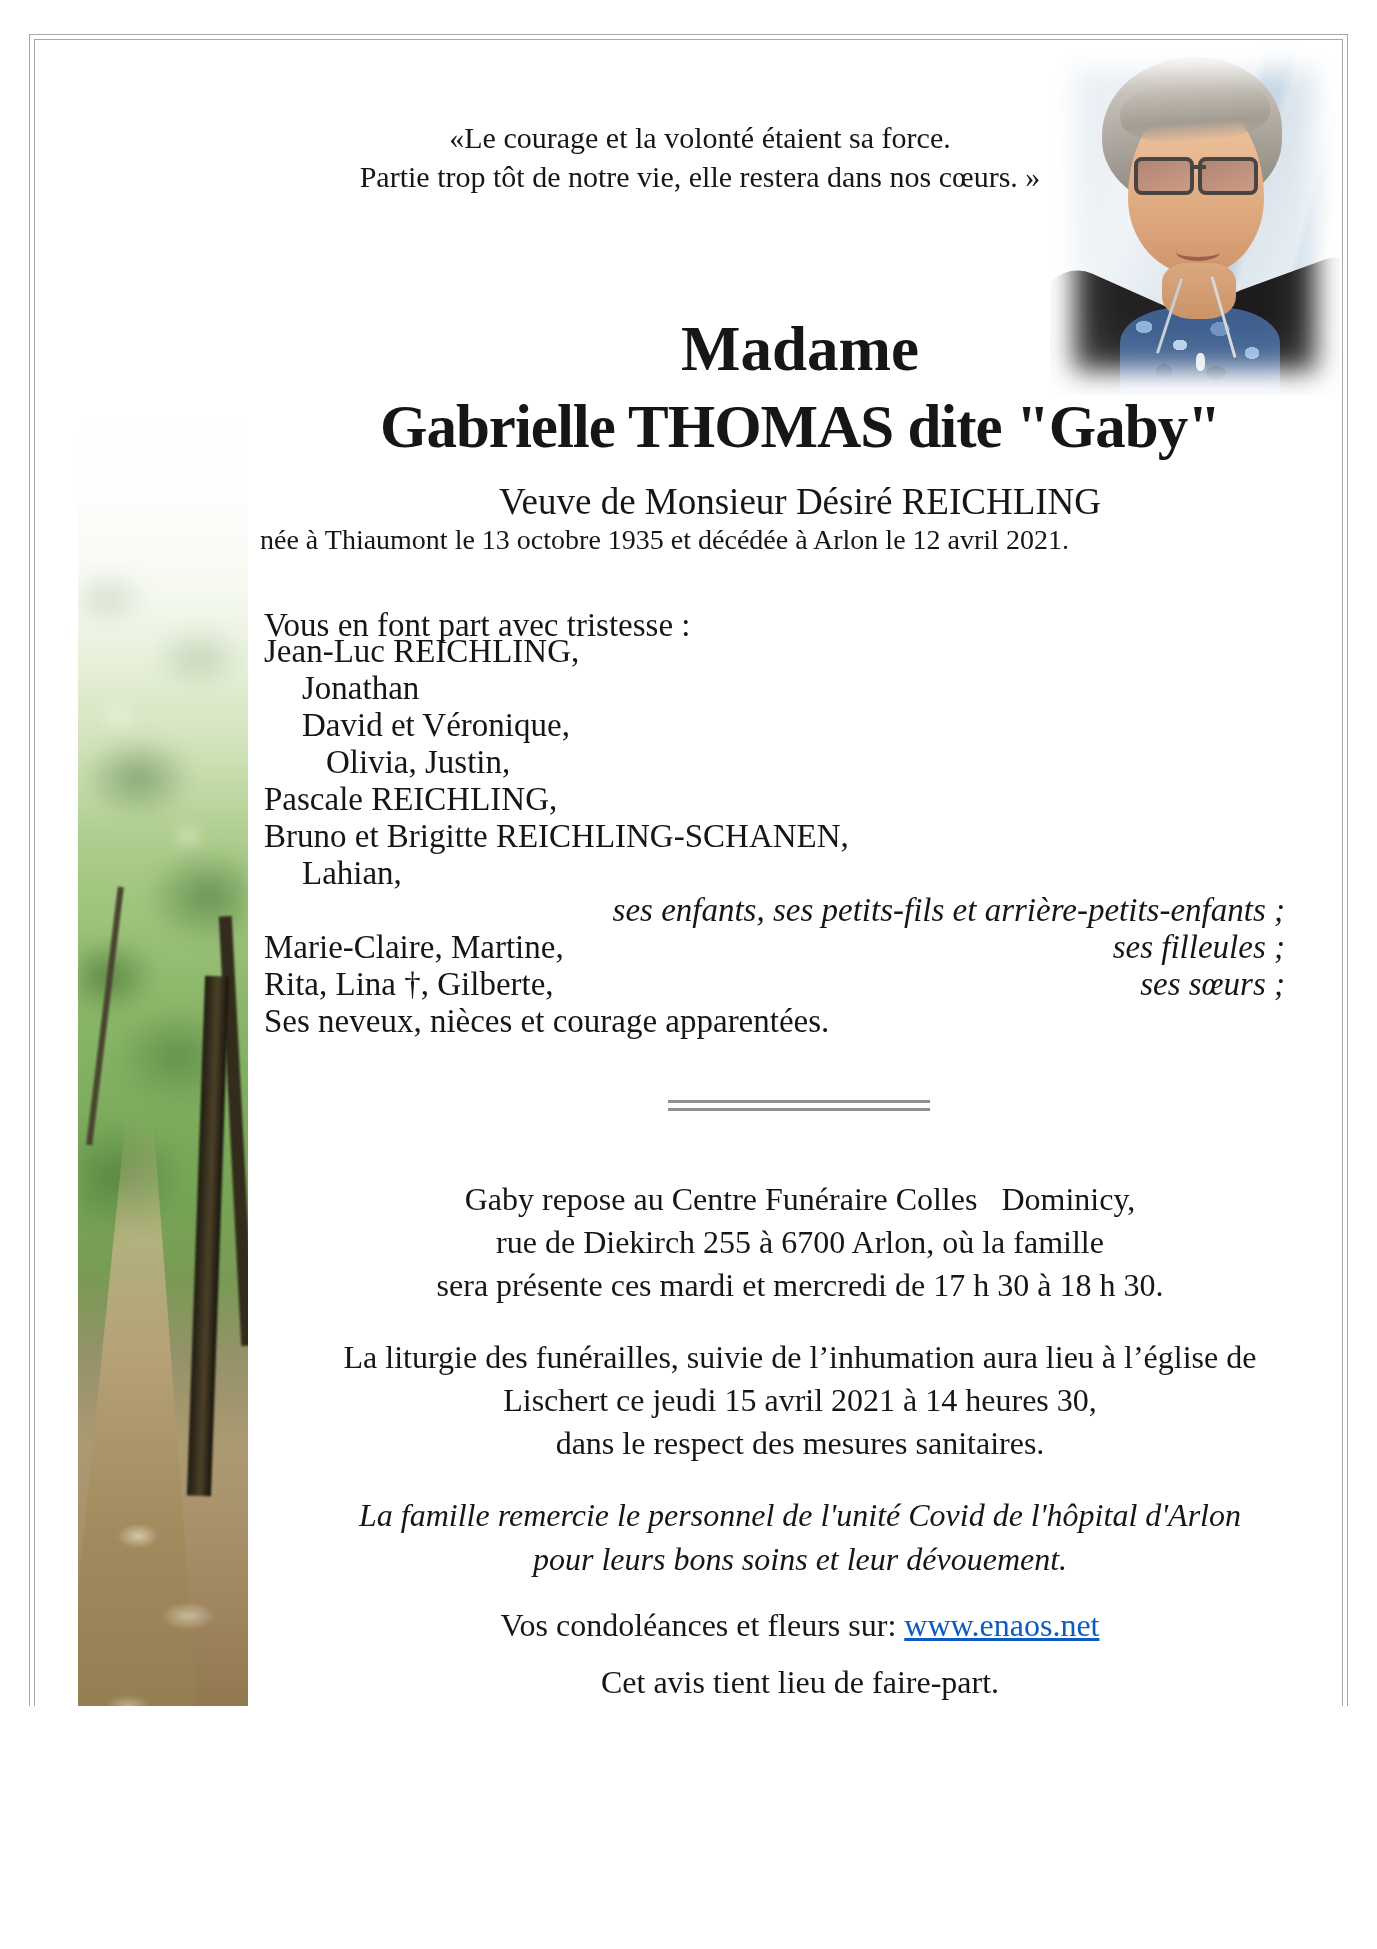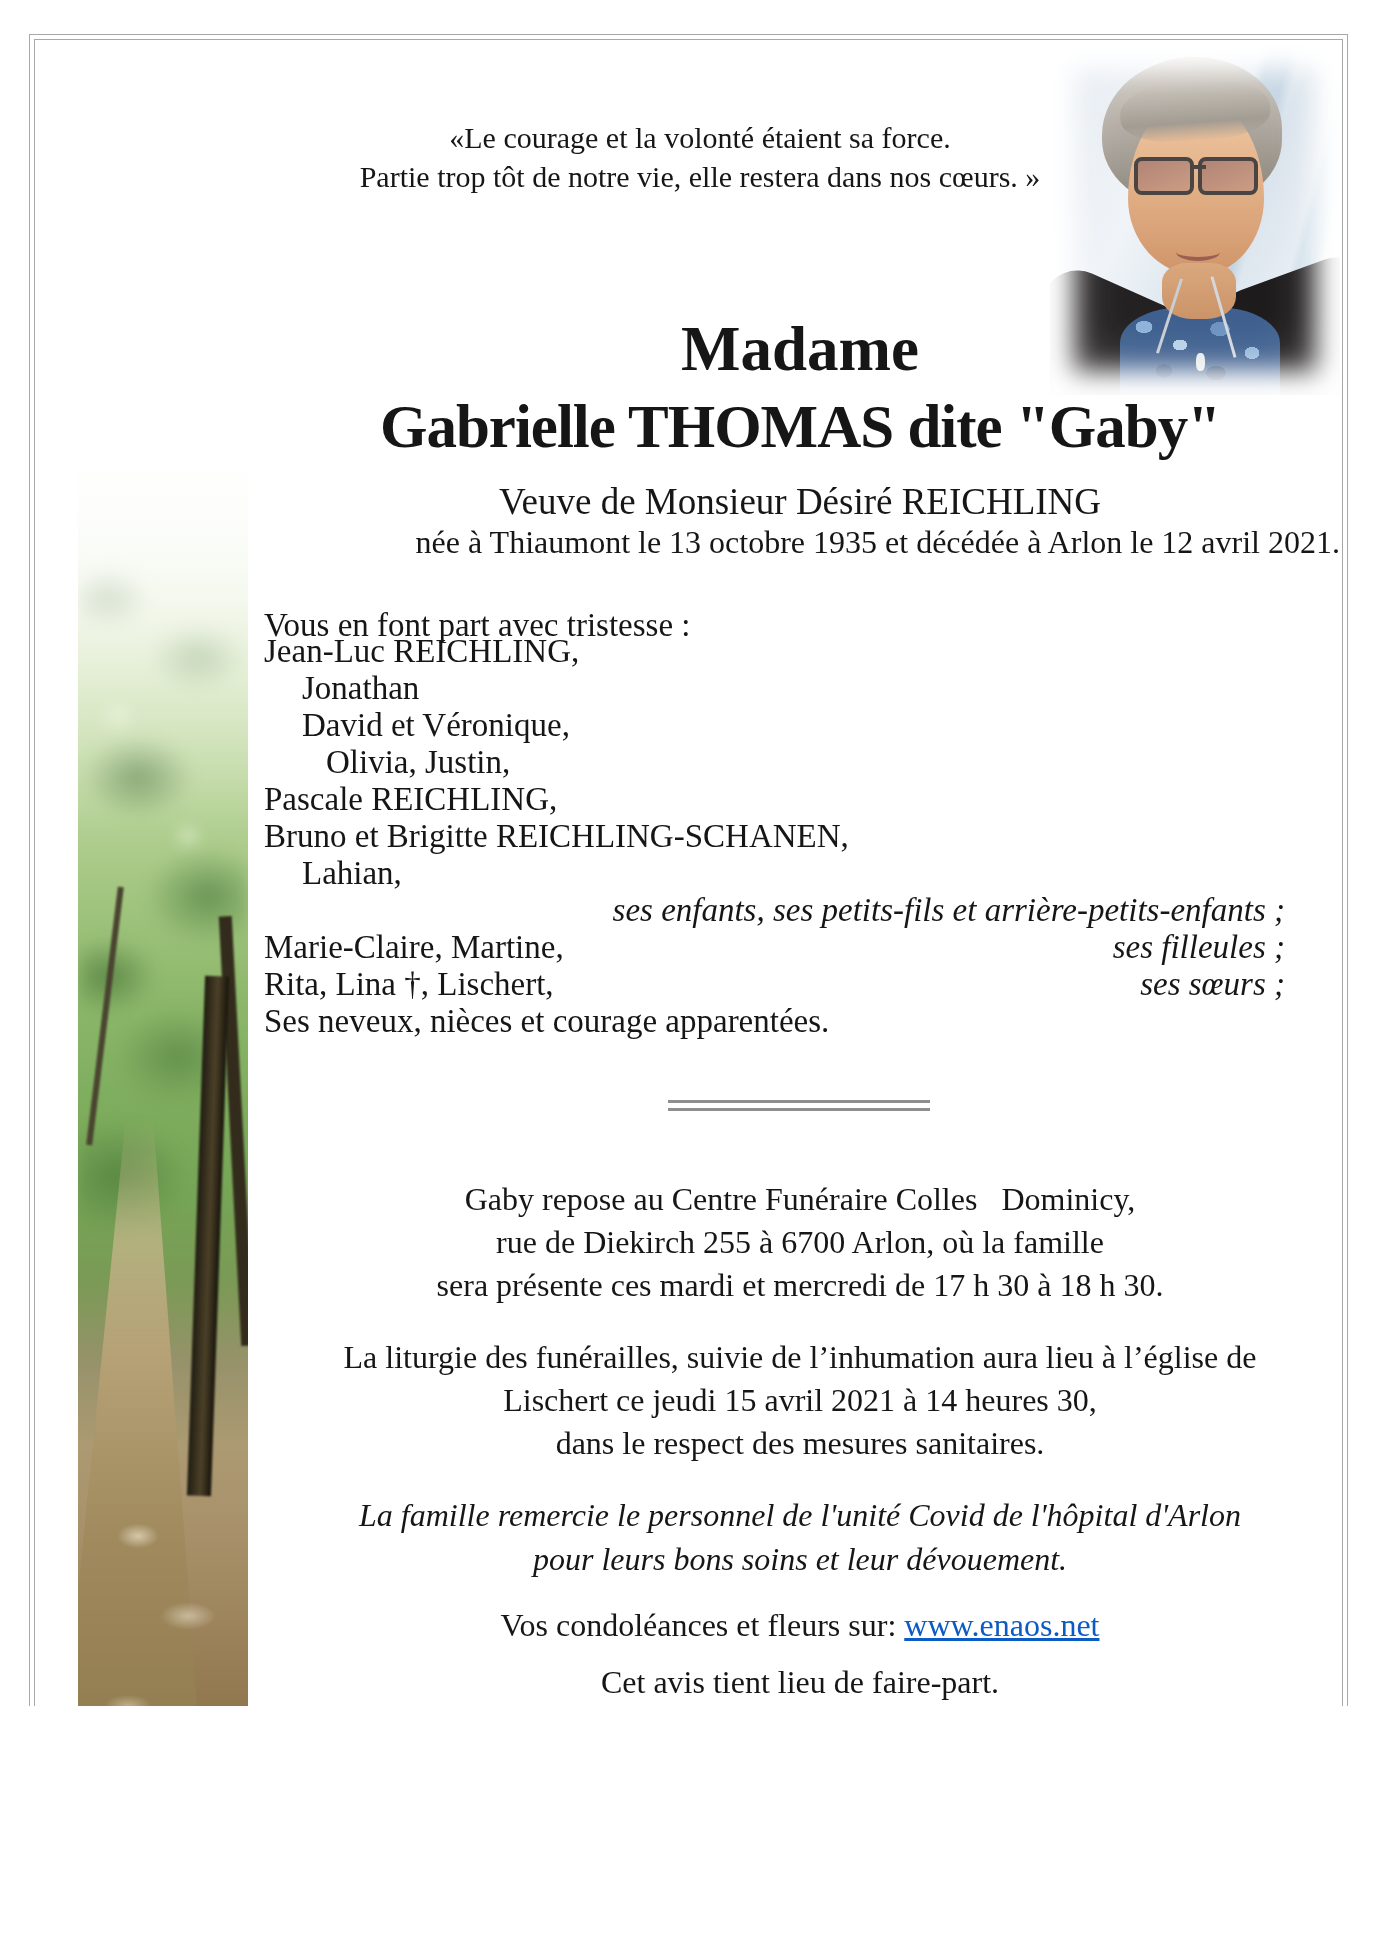--- a/index.html
+++ b/index.html
@@ -84,21 +84,21 @@
 
   
   .tline{white-space:pre-wrap;}
   .quote{position:absolute;left:260px;top:118px;width:880px;text-align:center;
          font-size:30px;line-height:39px;}
   .title-madame{position:absolute;left:260px;top:318px;width:1080px;text-align:center;
          font-size:63px;font-weight:bold;line-height:1;white-space:nowrap;}
   .title-name{position:absolute;left:260px;top:396px;width:1080px;text-align:center;
          font-size:61px;font-weight:bold;line-height:1;white-space:nowrap;letter-spacing:-1px;}
   .widow{position:absolute;left:260px;top:480px;width:1080px;text-align:center;font-size:37px;white-space:nowrap;}
-  .birthdeath{position:absolute;left:260px;top:524px;width:1080px;text-align:right;font-size:32px;white-space:nowrap;}
+  .birthdeath{position:absolute;left:260px;top:524px;width:1080px;text-align:left;font-size:28px;white-space:nowrap;}
   .intro{position:absolute;left:264px;top:607px;font-size:33px;}
   .family{position:absolute;left:264px;top:633px;width:1021px;font-size:33px;line-height:37px;}
   .family .row{height:37px;white-space:nowrap;}
   .ind1{padding-left:38px;}
   .ind2{padding-left:62px;}
   .rel{display:flex;}
   .rel .r{margin-left:auto;font-style:italic;}
   .divider{position:absolute;left:668px;width:262px;height:5px;
       border-top:3px solid #8f8f8f;border-bottom:3px solid #8f8f8f;}
   .div1{top:1100px;}
@@ -192,21 +192,21 @@
     <div class="row ind1">Lahian,</div>
     <div class="row rel">
       <span class="l"></span>
       <span class="r">ses enfants, ses petits-fils et arrière-petits-enfants ;</span>
     </div>
     <div class="row rel">
       <span class="l">Marie-Claire, Martine,</span>
       <span class="r">ses filleules ;</span>
     </div>
     <div class="row rel">
-      <span class="l">Rita, Lina †, Lischert,</span>
+      <span class="l">Rita, Lina †, Gilberte,</span>
       <span class="r">ses sœurs ;</span>
     </div>
     <div class="row">Ses neveux, nièces et courage apparentées.</div>
   </div>
 
   <div class="divider div1"></div>
 
   <div class="cpar repose">
     <div class="tline">Gaby repose au Centre Funéraire Colles   Dominicy,</div>
     <div class="tline">rue de Diekirch 255 à 6700 Arlon, où la famille</div>

